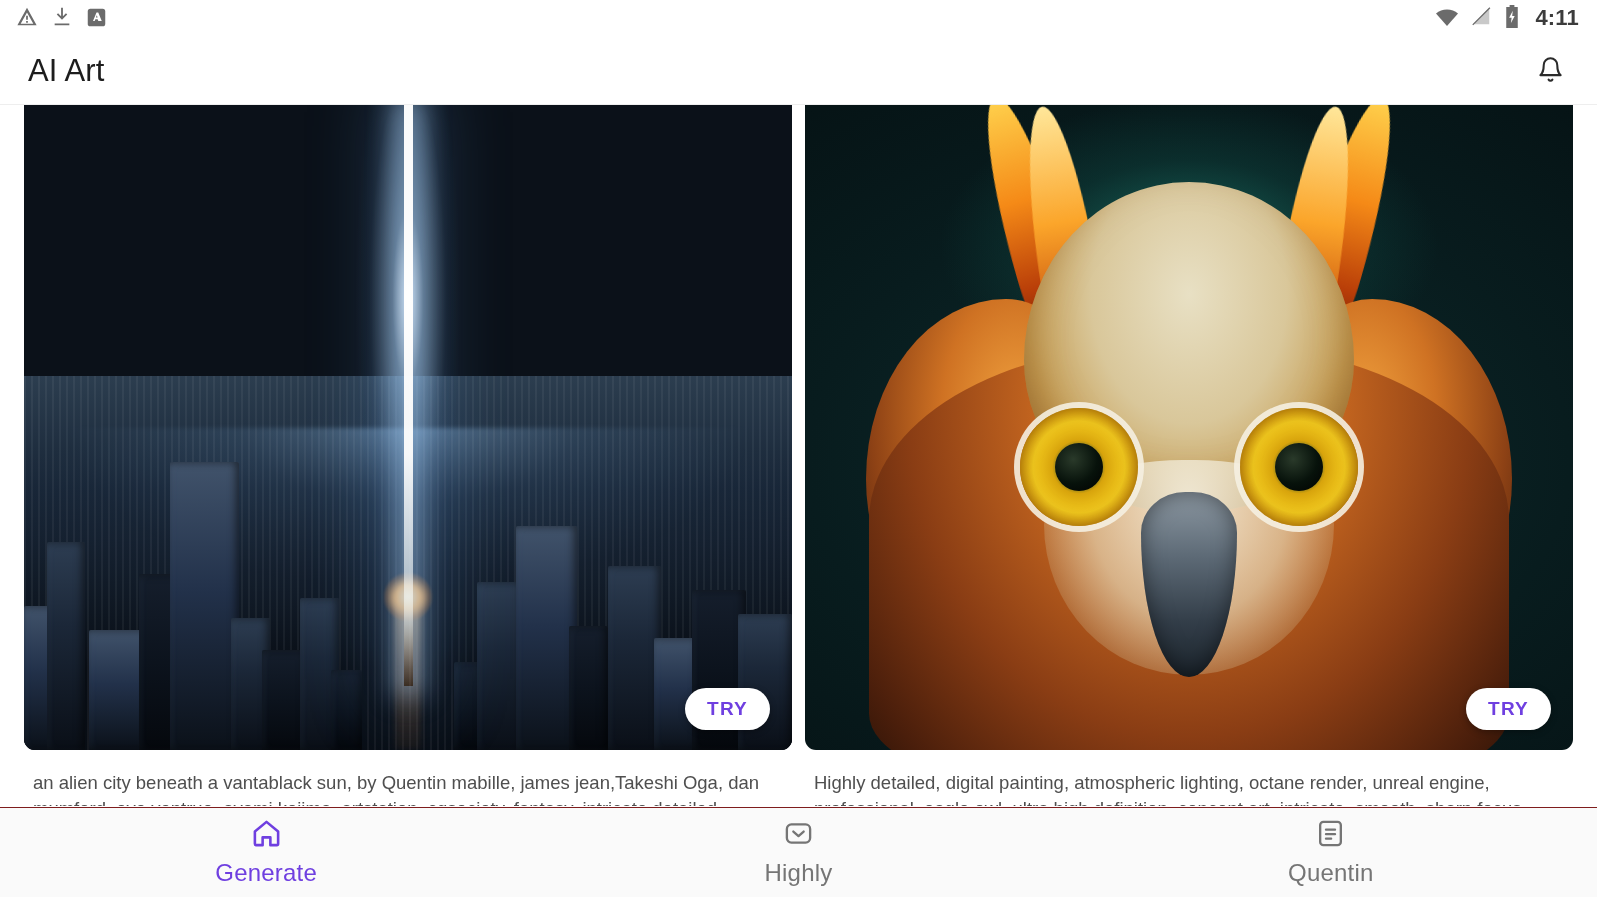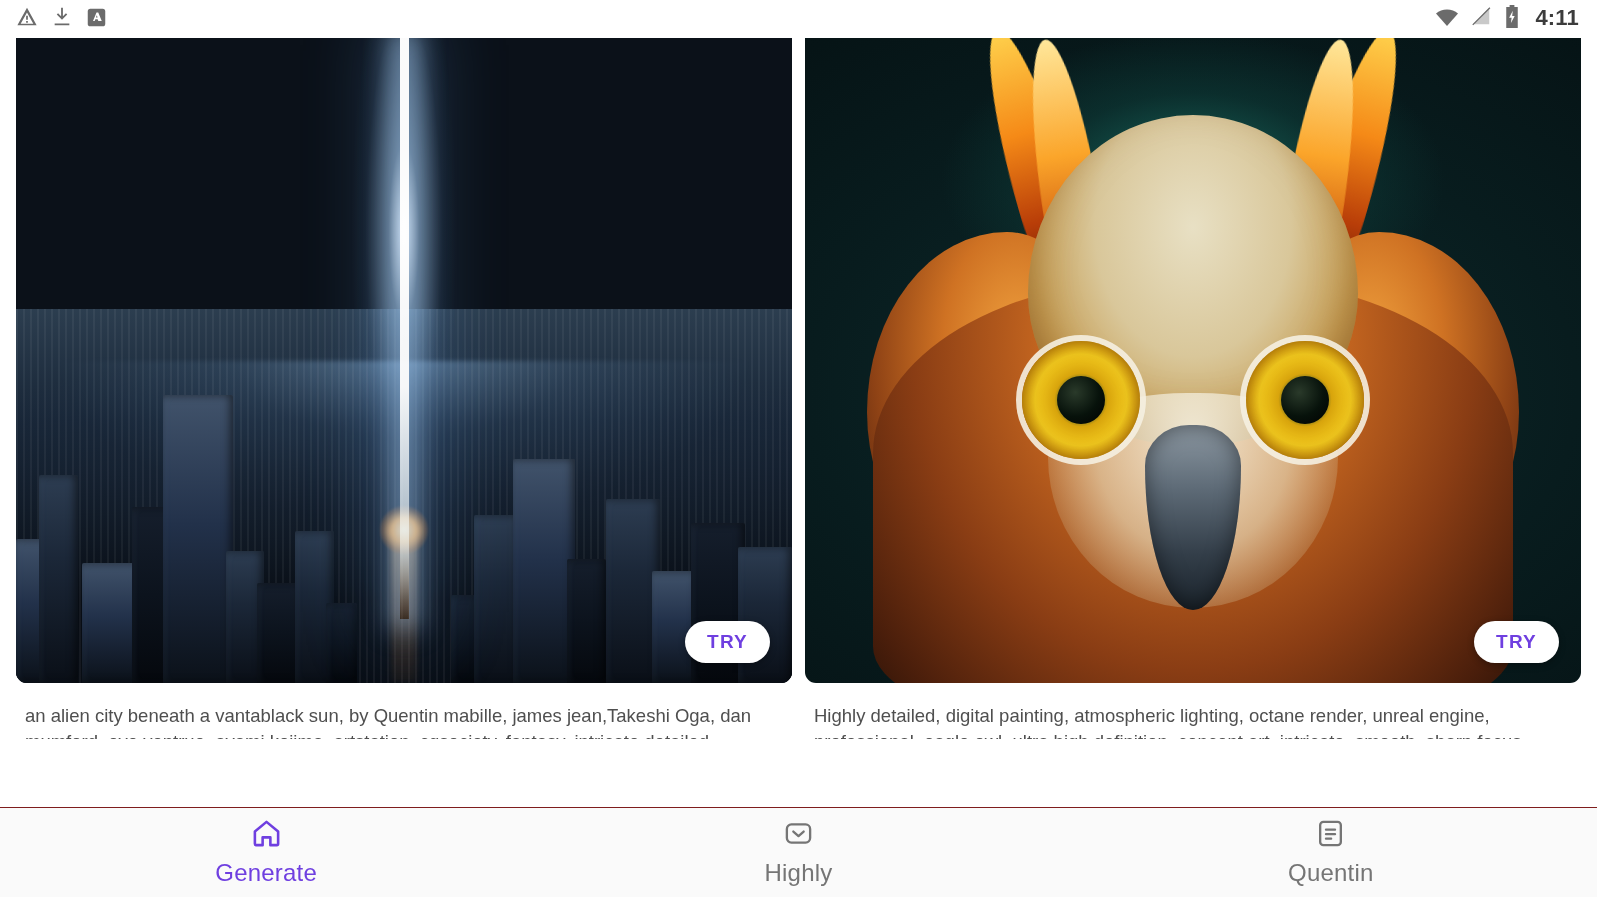--- a/index.html
+++ b/index.html
@@ -84,21 +84,21 @@
   }
 
   
   .gallery {
     flex: 1 1 auto;
     position: relative;
     overflow: hidden;
     background: #ffffff;
     display: flex;
     gap: 13px;
-    padding: 0 16px;
+    padding: 0 24px;
   }
   .art-card {
     flex: 1 1 0;
     display: flex;
     flex-direction: column;
     min-width: 0;
   }
   .art-image {
     position: relative;
     height: 645px;
@@ -355,20 +355,31 @@
       <span class="status-icon">
         <svg width="18" height="23" viewBox="0 0 16 24" fill="currentColor">
             <path d="M5.5 0h5v2H14v22H2V2h3.5V0z"></path>
             <path d="M8.8 6 5 13.3h2.6L6.8 19l4-7.6H8.2L8.8 6z" fill="#fff"></path>
           </svg>
       </span>
       <span class="status-time">4:11</span>
     </div>
   </div>
 
+  <div class="app-bar">
+    <div class="app-title">AI Art</div>
+    <button class="bell-btn">
+      <span>
+        <svg width="27" height="27" viewBox="0 0 24 24" fill="none" stroke="currentColor" stroke-width="1.8" stroke-linecap="round" stroke-linejoin="round">
+            <path d="M18 8A6 6 0 1 0 6 8c0 7-3 9-3 9h18s-3-2-3-9"></path>
+            <path d="M13.7 21a2 2 0 0 1-3.4 0"></path>
+          </svg>
+      </span>
+    </button>
+  </div>
 
   <div class="gallery">
 
     <div class="art-card">
       <div class="art-image img-city">
         <div class="city-horizon"></div>
         <div class="city-ground"></div>
         <div class="sky-skyline">
           <div class="bld lit" style="left:0%;   width:7%;  height:36%;"></div>
           <div class="bld" style="left:3%;   width:5%;  height:52%;"></div>

